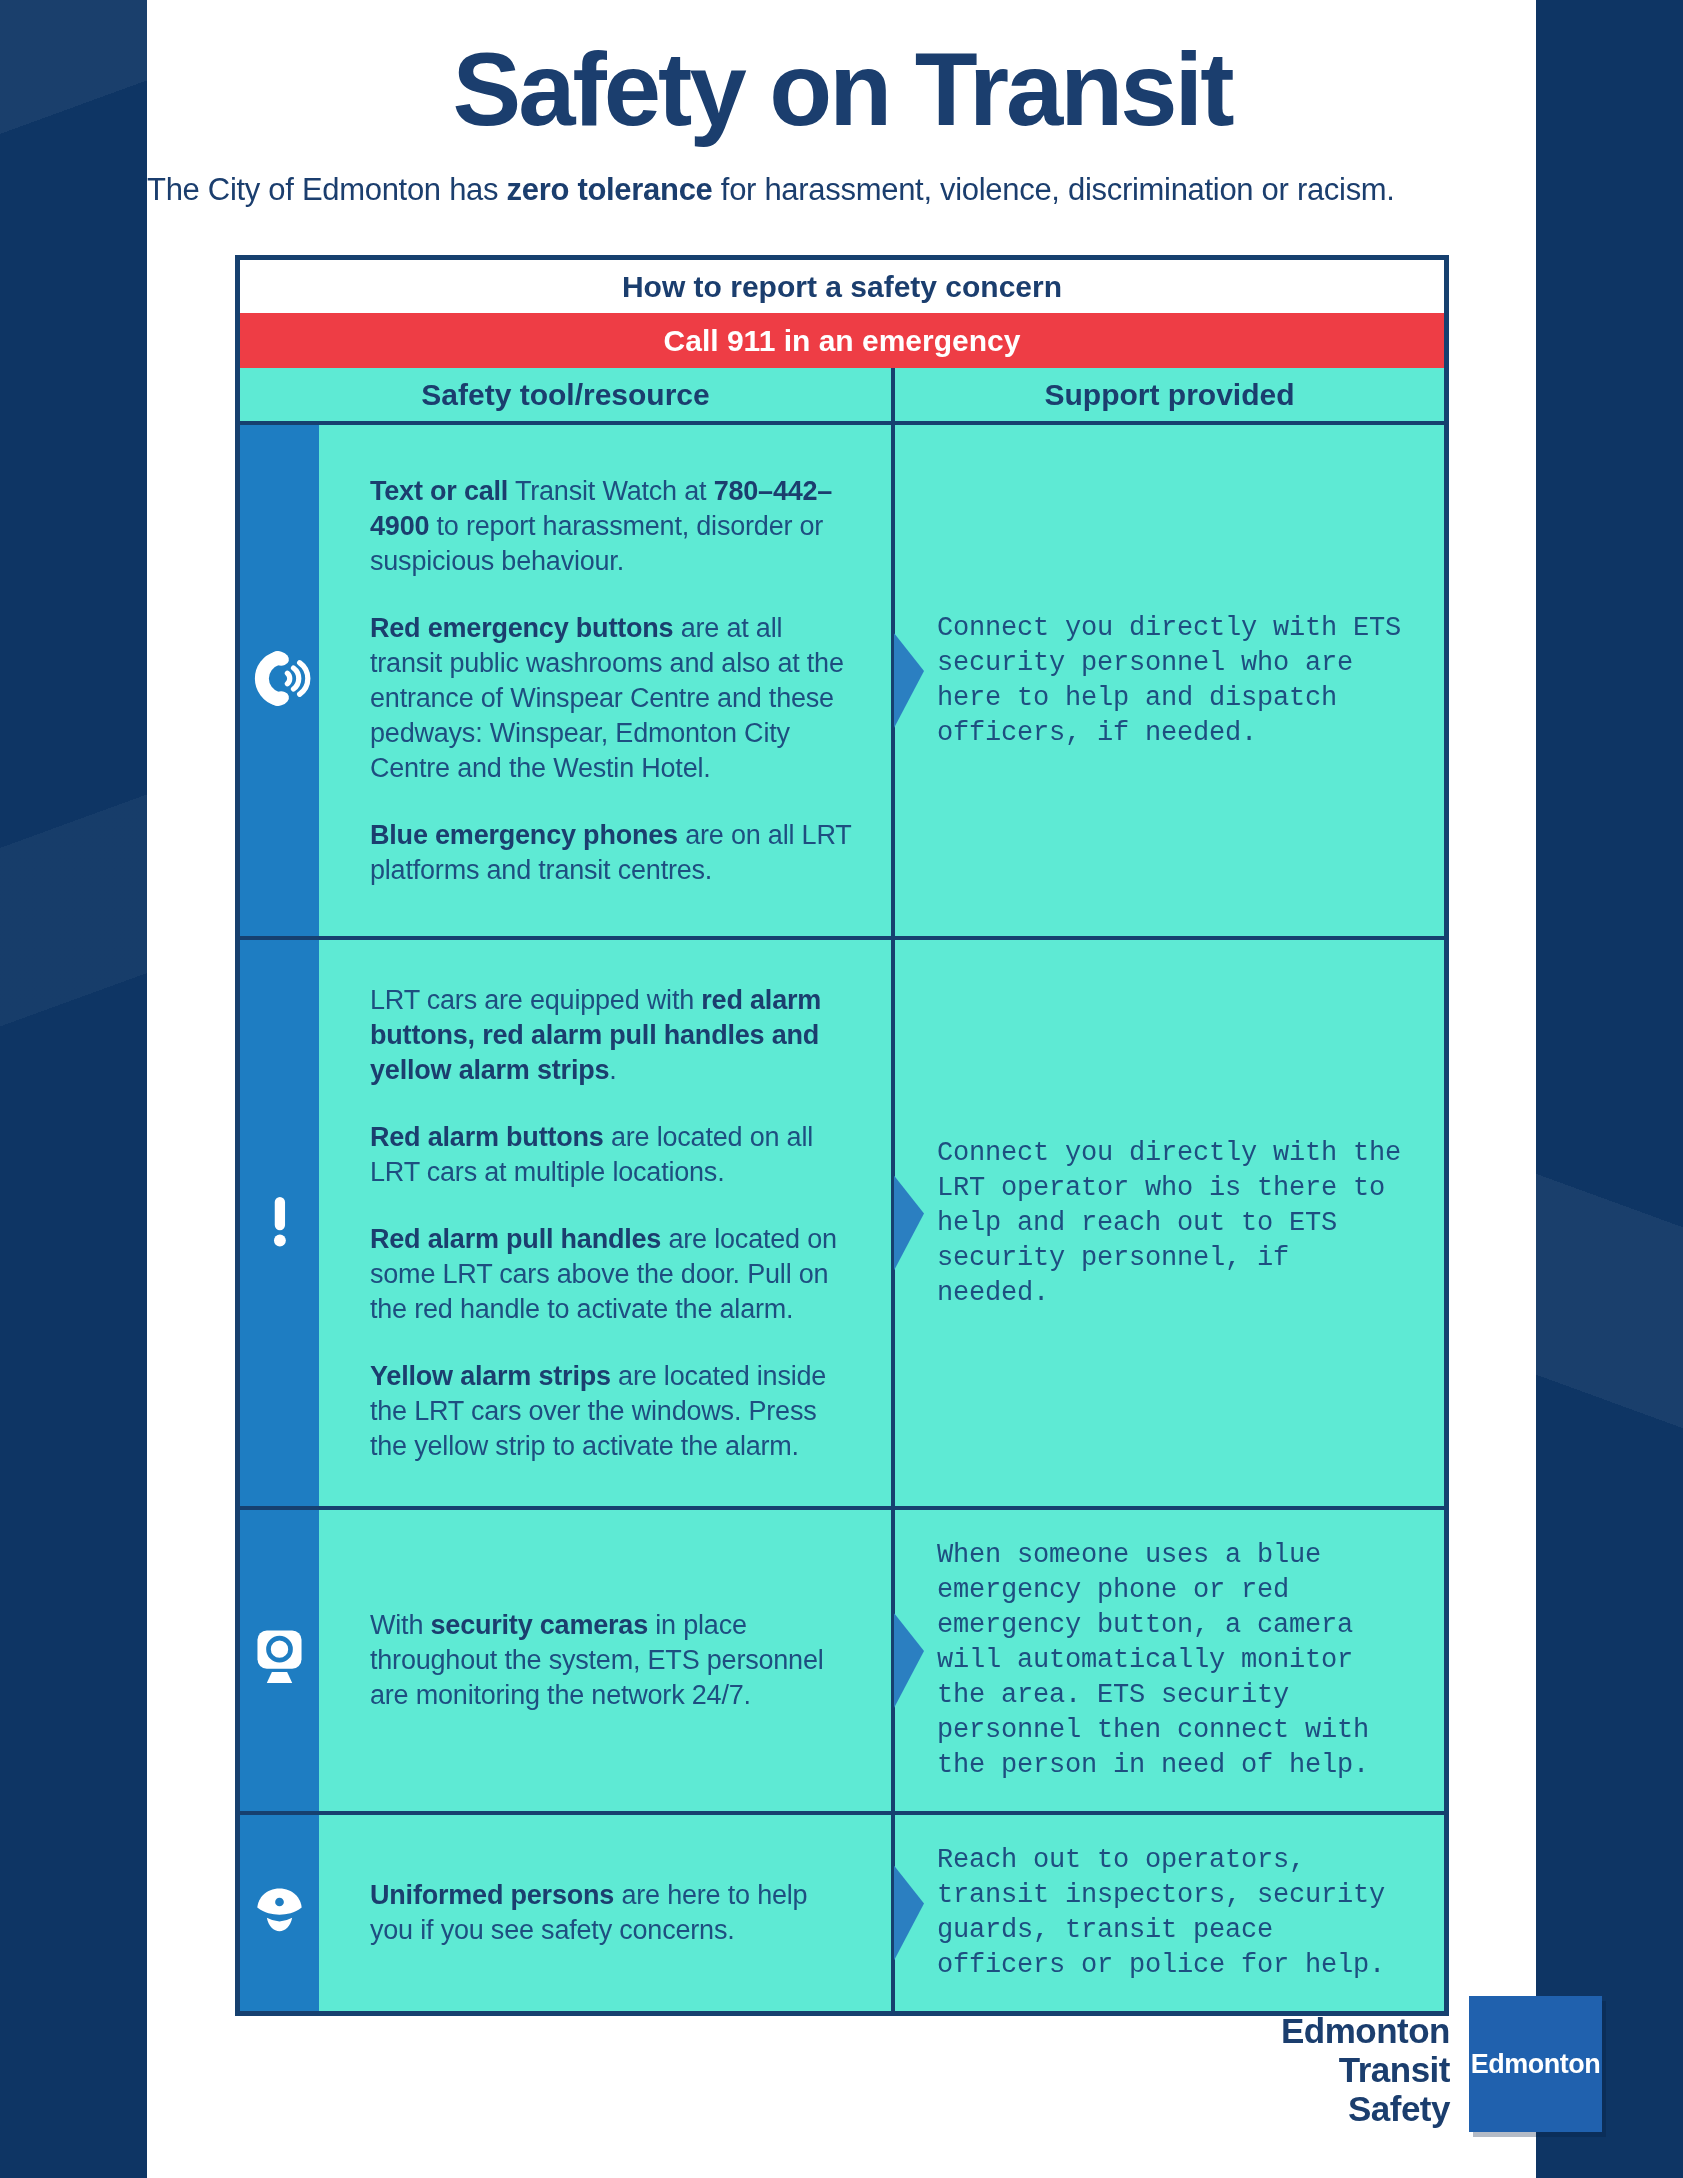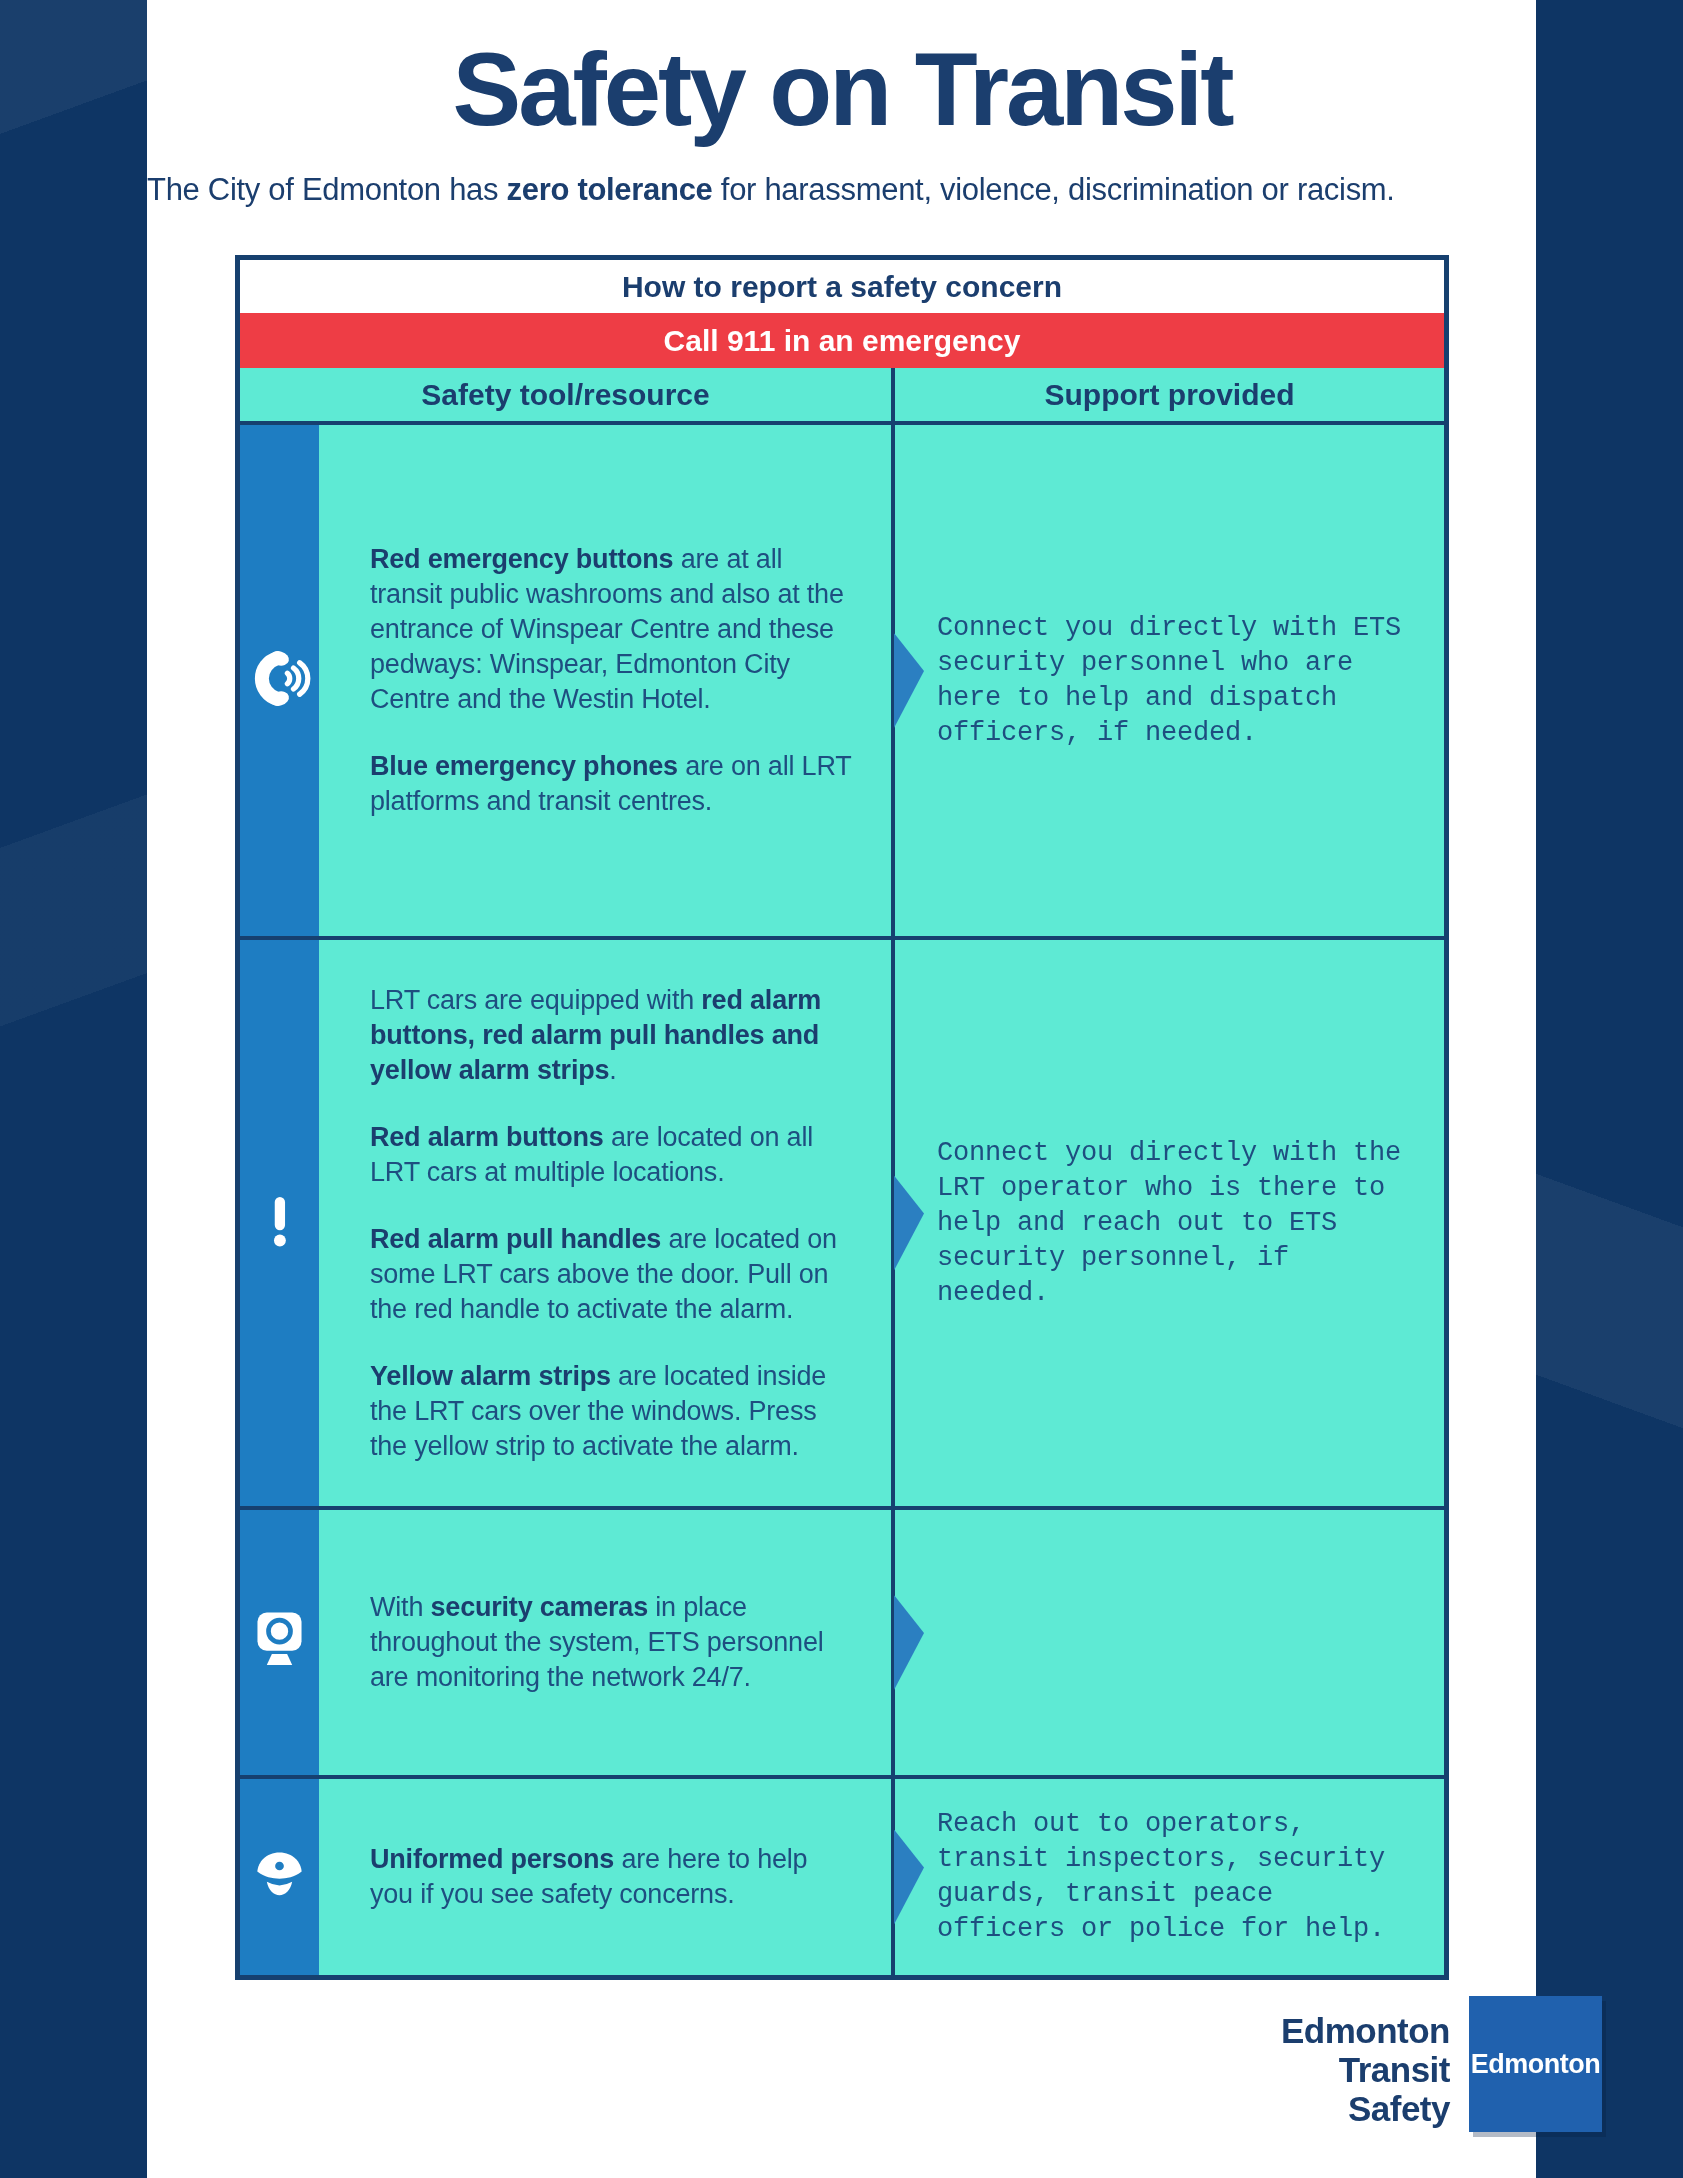--- a/index.html
+++ b/index.html
@@ -77,20 +77,21 @@
             <span><svg viewBox="0 0 72 72" width="63" height="63">
                 <path d="M33 13 A24 24 0 0 0 33 59" fill="none" stroke="#fff" stroke-width="16" stroke-linecap="round"></path>
                 <ellipse cx="36" cy="13" rx="11" ry="8" transform="rotate(16 36 13)" fill="#fff"></ellipse>
                 <ellipse cx="36" cy="59" rx="11" ry="8" transform="rotate(-16 36 59)" fill="#fff"></ellipse>
                 <path d="M45 30 a8 8 0 0 1 0 12" fill="none" stroke="#fff" stroke-width="6" stroke-linecap="round"></path>
                 <path d="M52 24 a15 15 0 0 1 0 24" fill="none" stroke="#fff" stroke-width="6" stroke-linecap="round"></path>
                 <path d="M59 18 a22 22 0 0 1 0 36" fill="none" stroke="#fff" stroke-width="6" stroke-linecap="round"></path>
               </svg></span>
           </div>
           <div class="left-cell">
+            <p><span class="b">Text or call</span><span> Transit Watch at </span><span class="b">780–442–4900</span><span> to report harassment, disorder or suspicious behaviour.</span></p>
             <p><span class="b">Red emergency buttons</span><span> are at all transit public washrooms and also at the entrance of Winspear Centre and these pedways: Winspear, Edmonton City Centre and the Westin Hotel.</span></p>
             <p><span class="b">Blue emergency phones</span><span> are on all LRT platforms and transit centres.</span></p>
           </div>
           <div class="right-cell">
             <span class="chevron"></span>
             <p>Connect you directly with ETS security personnel who are here to help and dispatch officers, if needed.</p>
           </div>
         </div>
         <div class="trow row-h1">
           <div class="icon-cell">
@@ -116,20 +117,21 @@
                 <rect x="10" y="3" width="52" height="45" rx="11" fill="#fff"></rect>
                 <circle cx="36" cy="25" r="13" fill="none" stroke="#1e7dc2" stroke-width="5.5"></circle>
                 <path d="M27 52 h18 l6 13 h-30 Z" fill="#fff"></path>
               </svg></span>
           </div>
           <div class="left-cell">
             <p><span>With </span><span class="b">security cameras</span><span> in place throughout the system, ETS personnel are monitoring the network 24/7.</span></p>
           </div>
           <div class="right-cell">
             <span class="chevron"></span>
+            <p>When someone uses a blue emergency phone or red emergency button, a camera will automatically monitor the area. ETS security personnel then connect with the person in need of help.</p>
           </div>
         </div>
         <div class="trow row-h3">
           <div class="icon-cell">
             <span><svg viewBox="0 0 72 72" width="57" height="57">
                 <path d="M36 7 C19 7 9 19 8 31 c9 7 19 9 28 9 s19 -2 28 -9 C63 19 53 7 36 7 Z" fill="#fff"></path>
                 <circle cx="36" cy="24" r="5.5" fill="#1e7dc2"></circle>
                 <path d="M20 44 q16 9 32 0 c-2 11 -9 17 -16 17 s-14 -6 -16 -17 Z" fill="#fff"></path>
               </svg></span>
           </div>

